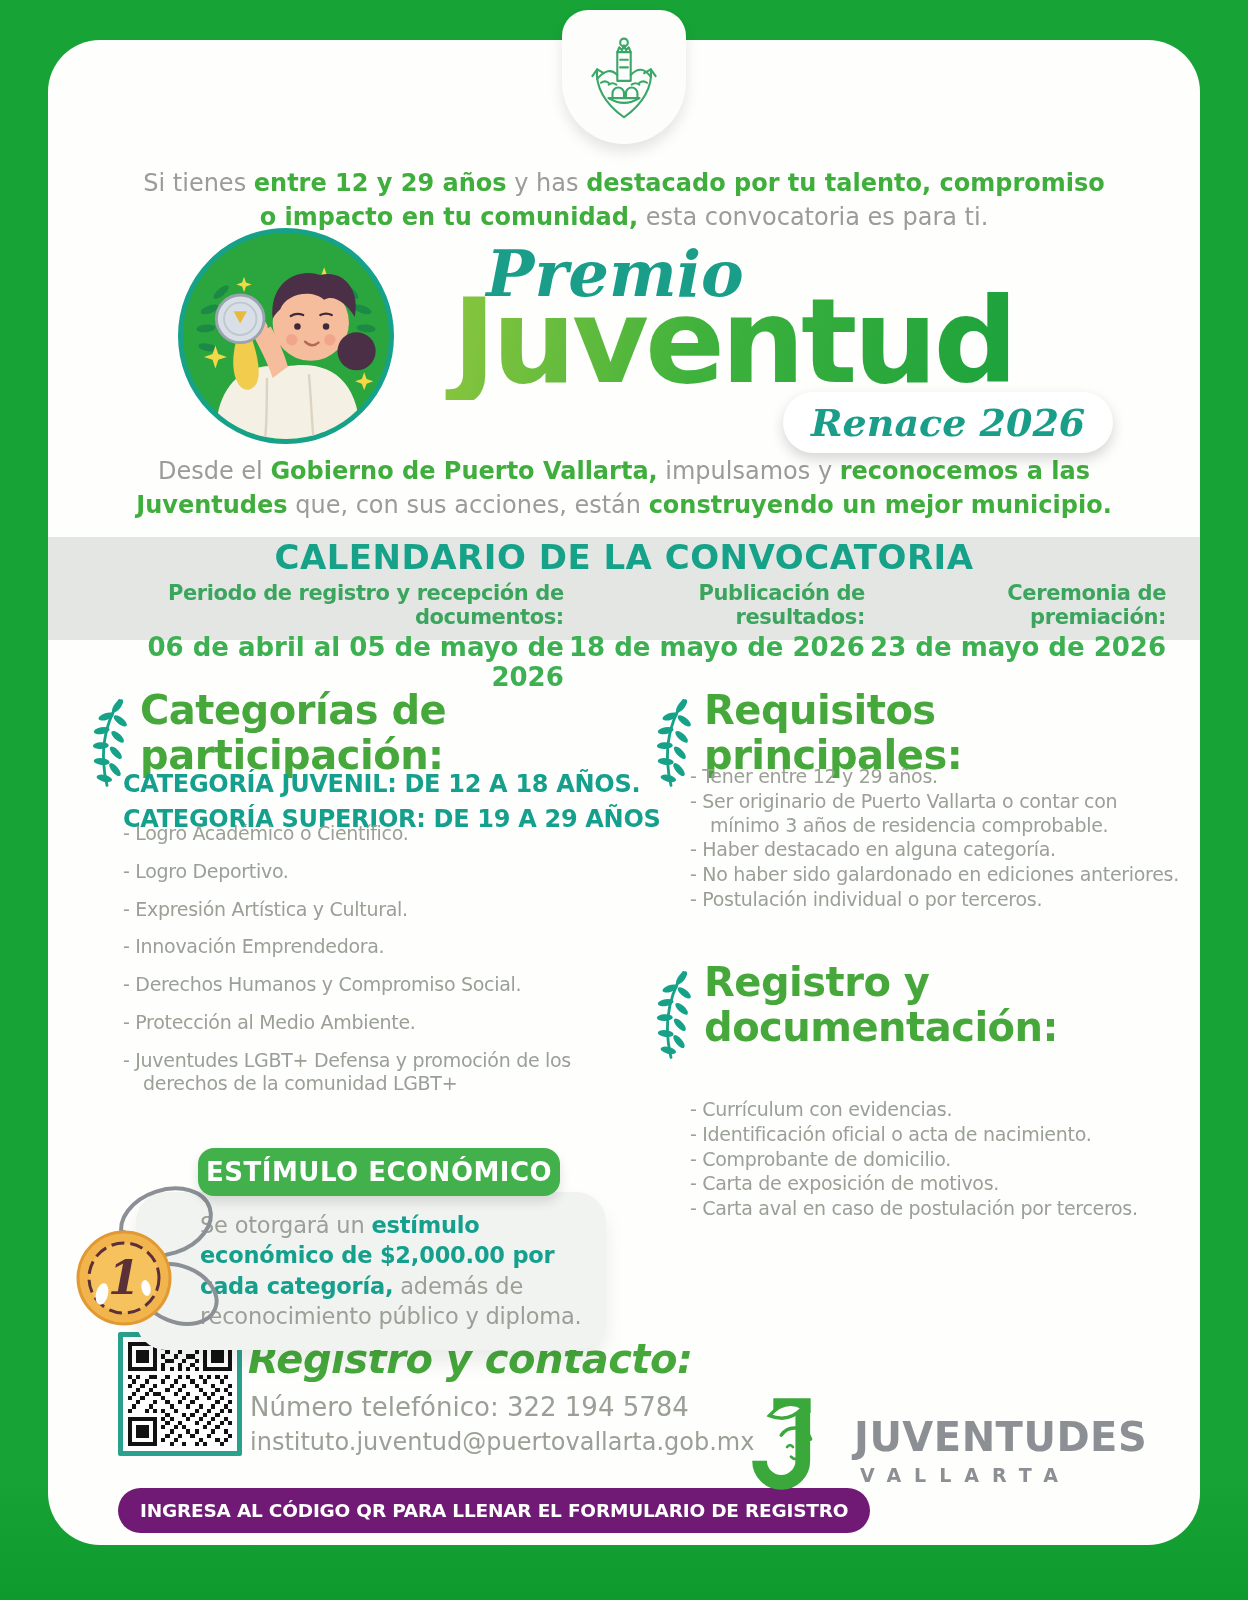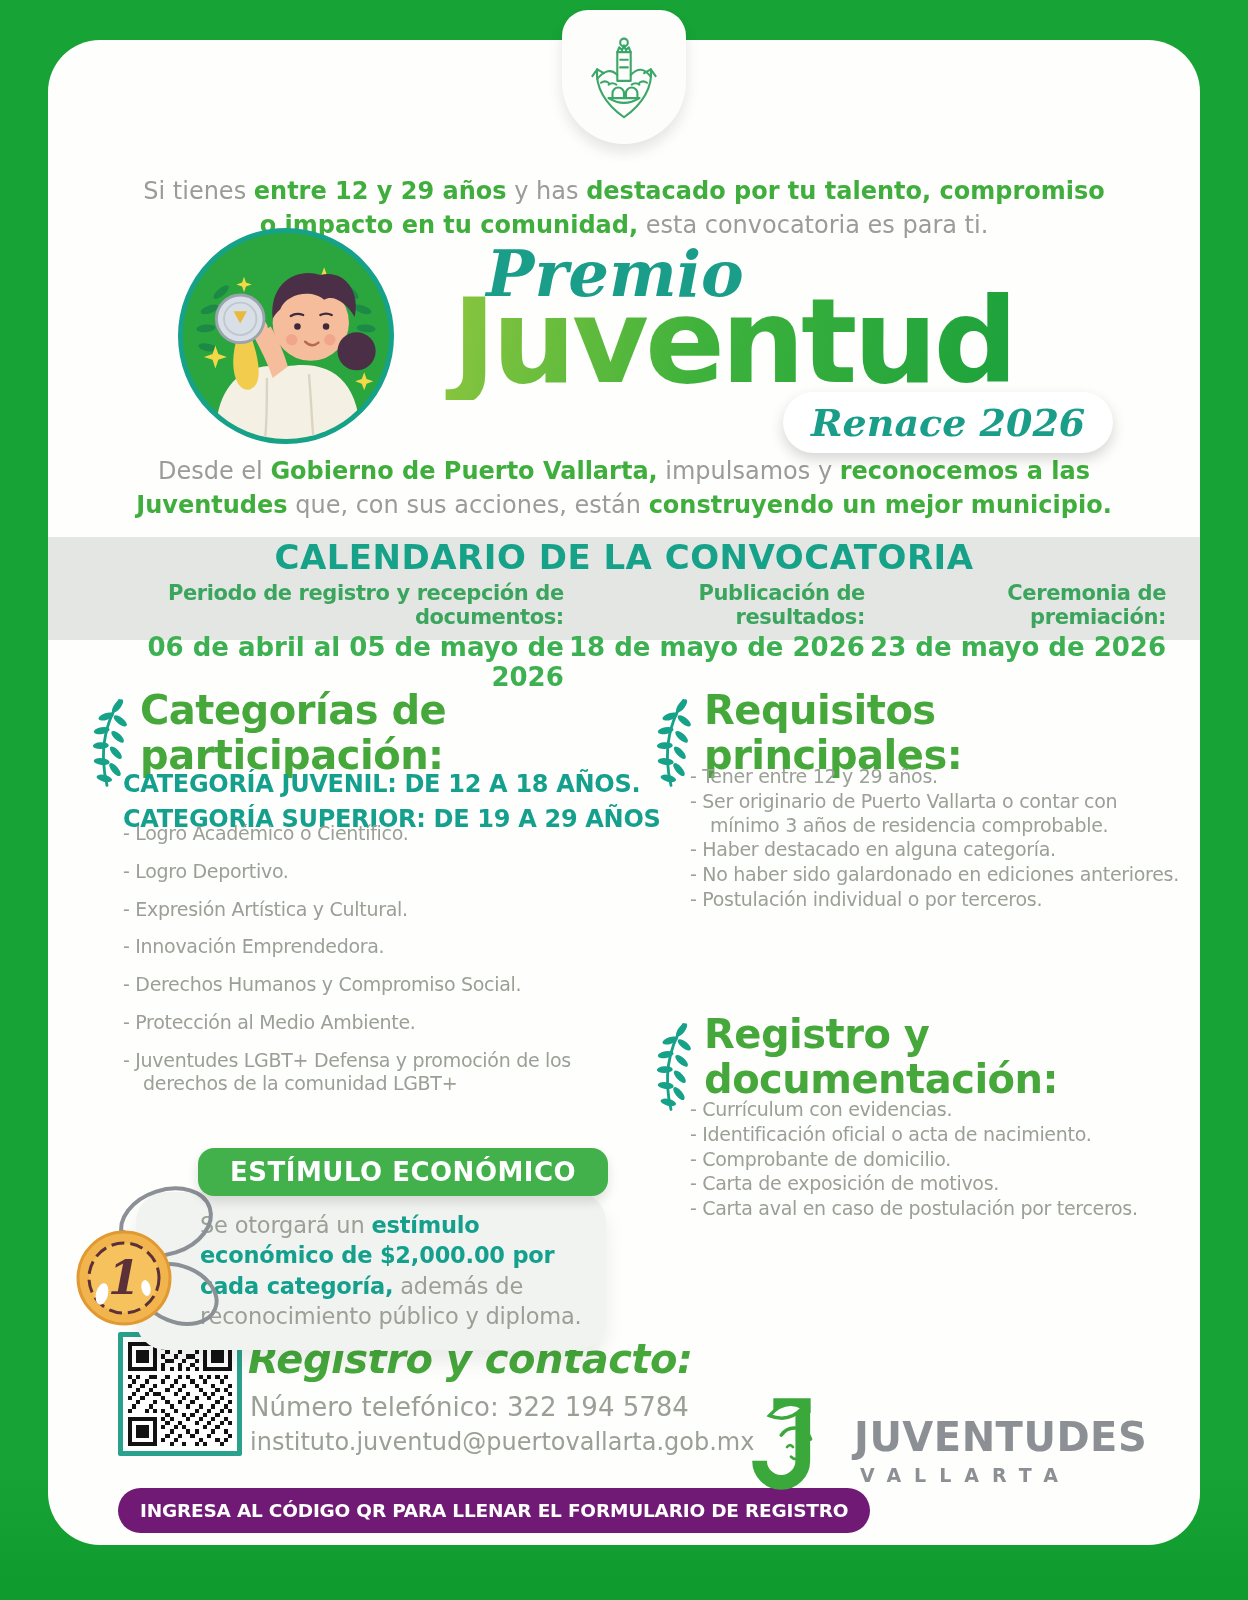--- a/index.html
+++ b/index.html
@@ -20,21 +20,21 @@
     border-radius:26px 26px 62px 62px; z-index:5;
     box-shadow:0 8px 14px rgba(0,0,0,.10);
     display:flex; align-items:center; justify-content:center;
   }
   
   .para {
     position:absolute; left:0; right:0; margin:0 auto; width:980px;
     text-align:center; color:#9B9B97; font-size:24px; line-height:1.42; font-weight:500;
   }
   .para .g { color:#3FAE3C; font-weight:800; }
-  .intro { top:126px;margin-top:8px; }
+  .intro { top:126px; }
   .lead  { top:414px; }
 
   
   .hero-circle {
     position:absolute; left:130px; top:188px; width:216px; height:216px;
     border-radius:50%; border:5px solid #16A189; background:#2BA63E; overflow:hidden;
   }
   .t-premio {
     position:absolute; left:397px; top:196px; width:340px; text-align:center;
     font-family:"DejaVu Serif","Liberation Serif",serif; font-style:italic; font-weight:bold;
@@ -89,21 +89,21 @@
   .list-cats { left:75px; top:782px; width:515px; }
   .list-cats .li { margin-bottom:14px; }
   .list-req { left:642px; top:725px; width:493px; }
   .list-doc { left:642px; top:1058px; width:493px; }
   .list-req .li, .list-doc .li { margin-bottom:1px; }
 
   
   .stim-pill {
     position:absolute; left:150px; top:1108px; z-index:3;
     background:#43B14B; color:#fff; font-size:26px; font-weight:800; letter-spacing:.5px;
-    padding:9px 32px; border-radius:16px; box-shadow:0 6px 12px rgba(0,0,0,.12);
+    padding:9px 8px; border-radius:16px; box-shadow:0 6px 12px rgba(0,0,0,.12);
   }
   .stim-box {
     position:absolute; left:88px; top:1152px; width:470px; z-index:1;
     background:#F1F3F0; border-radius:30px; padding:18px 16px 18px 64px;
     box-shadow:0 12px 20px rgba(0,0,0,.08);
     font-size:22.5px; line-height:1.35; color:#9AA096; font-weight:500; letter-spacing:-.2px;
   }
   .stim-box .t { color:#14A08D; font-weight:800; }
   .stim-medal { position:absolute; left:14px; top:1126px; width:172px; height:182px; z-index:2; }
 
@@ -248,21 +248,21 @@
     <div class="h-text w320">Requisitos principales:</div>
   </div>
   <div class="list list-req">
     <div class="li">- Tener entre 12 y 29 años.</div>
     <div class="li">- Ser originario de Puerto Vallarta o contar con mínimo 3 años de residencia comprobable.</div>
     <div class="li">- Haber destacado en alguna categoría.</div>
     <div class="li">- No haber sido galardonado en ediciones anteriores.</div>
     <div class="li">- Postulación individual o por terceros.</div>
   </div>
 
-  <div class="sec-head" style="left:600px; top:972px;">
+  <div class="sec-head" style="left:600px; top:920px;">
     <svg class="laurel" viewBox="0 0 52 112">
         <use href="#laurel"></use>
       </svg>
     <div class="h-text w380">Registro y documentación:</div>
   </div>
   <div class="list list-doc">
     <div class="li">- Currículum con evidencias.</div>
     <div class="li">- Identificación oficial o acta de nacimiento.</div>
     <div class="li">- Comprobante de domicilio.</div>
     <div class="li">- Carta de exposición de motivos.</div>

